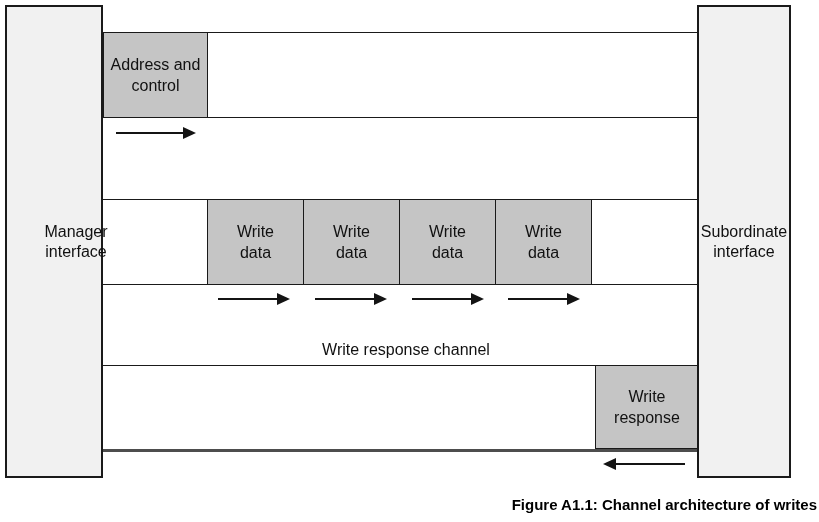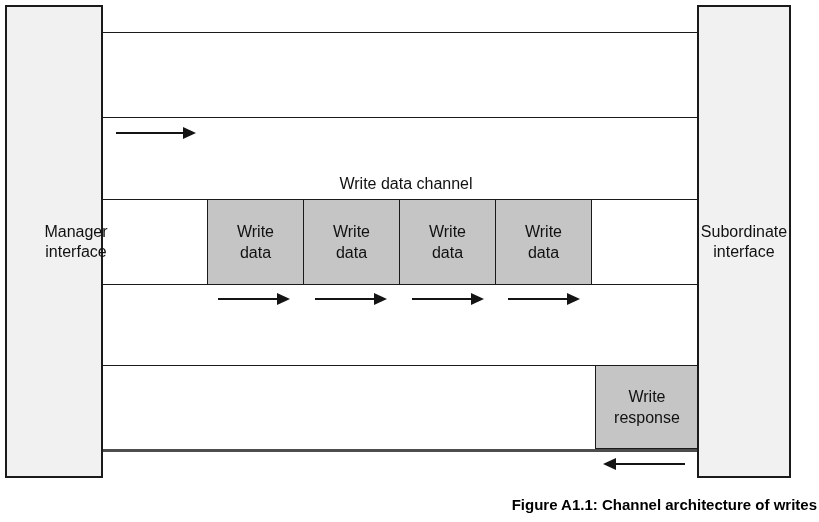--- a/index.html
+++ b/index.html
@@ -127,26 +127,27 @@
   <div class="iface mgr">
     <span class="iface-label">Manager
 interface</span>
   </div>
   <div class="iface sub">
     <span class="iface-label">Subordinate
 interface</span>
   </div>
 
   <div class="band req"></div>
+  <div class="pbox addr">Address and
+control</div>
   <div class="arrow a-req">
     <div class="shaft"></div>
     <div class="head-r"></div>
   </div>
 
-  <div class="ch-label dat">Write data channel</div>
   <div class="band dat"></div>
   <div class="pbox wd d0">Write
 data</div>
   <div class="pbox wd d1">Write
 data</div>
   <div class="pbox wd d2">Write
 data</div>
   <div class="pbox wd d3">Write
 data</div>
   <div class="arrow a-d0">
@@ -159,20 +160,21 @@
   </div>
   <div class="arrow a-d2">
     <div class="shaft"></div>
     <div class="head-r"></div>
   </div>
   <div class="arrow a-d3">
     <div class="shaft"></div>
     <div class="head-r"></div>
   </div>
 
+  <div class="ch-label rsp">Write response channel</div>
   <div class="band rsp"></div>
   <div class="pbox resp">Write
 response</div>
   <div class="arrow a-rsp">
     <div class="head-l"></div>
     <div class="shaft"></div>
   </div>
 
   <div class="caption">Figure A1.1: Channel architecture of writes</div>
 

